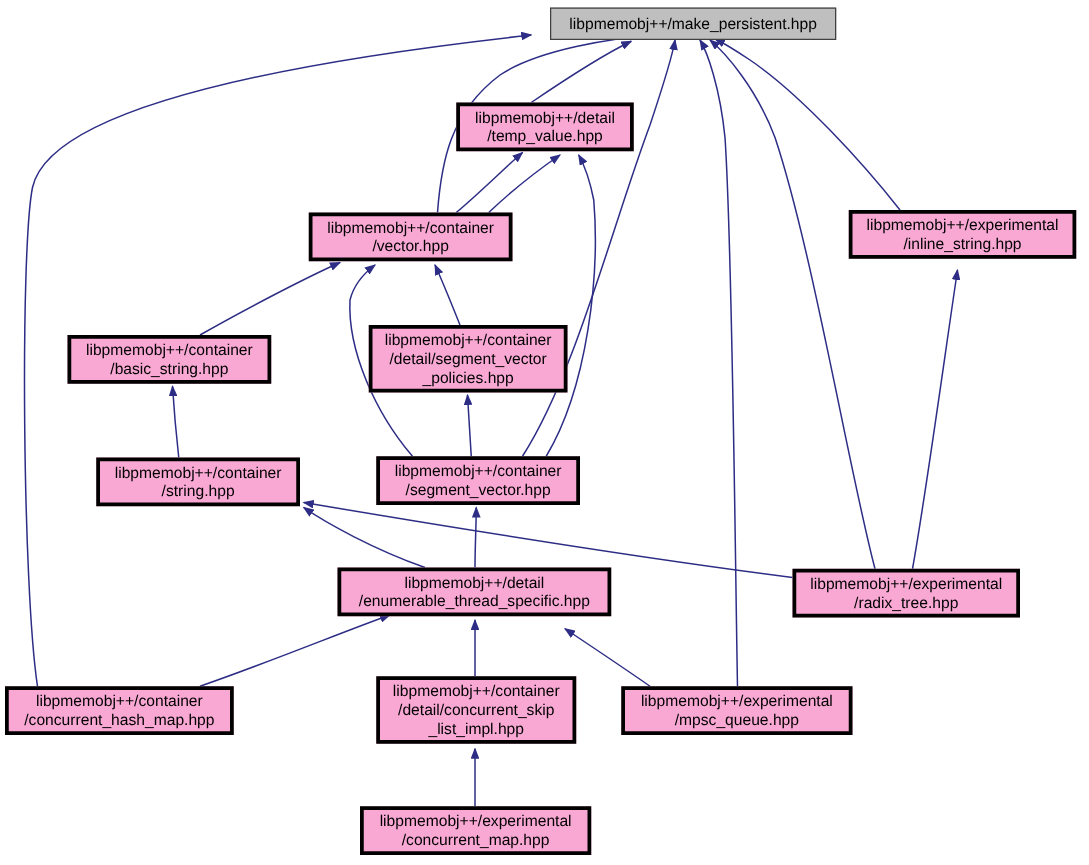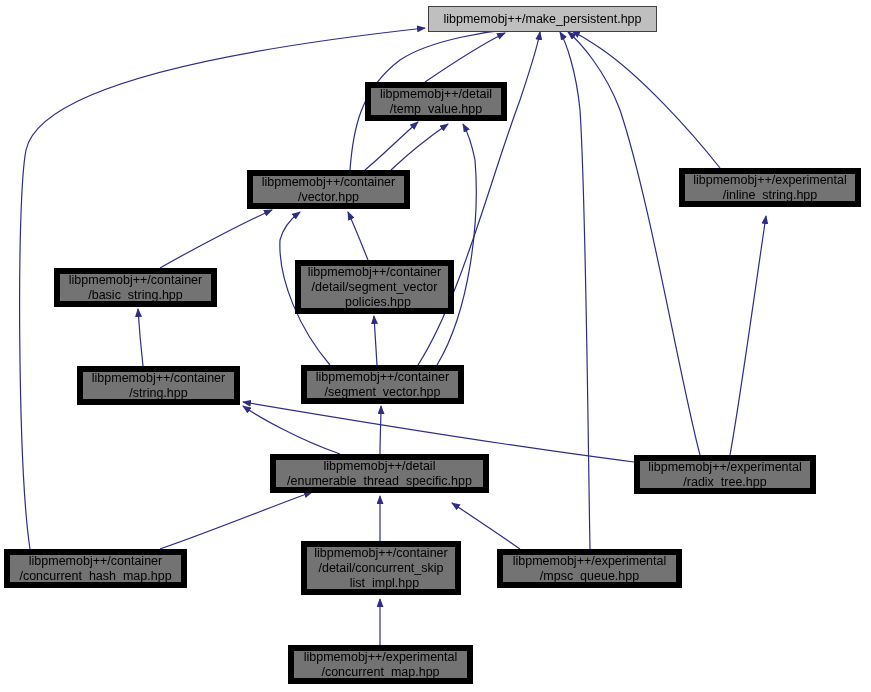--- a/index.html
+++ b/index.html
@@ -20,22 +20,22 @@
   svg#edges {
     position: absolute;
     left: 0;
     top: 0;
     width: 871px;
     height: 692px;
   }
   .node {
     position: absolute;
     box-sizing: border-box;
-    border: 6px solid #000000;
-    background: #737373;
+    border: 3px solid #000000;
+    background: #f9a8d4;
     color: #000000;
     font-size: 12.5px;
     line-height: 15px;
     text-align: center;
     display: flex;
     align-items: center;
     justify-content: center;
     white-space: pre;
     z-index: 5;
   }
@@ -78,21 +78,21 @@
         <path d="M 700,455 C 680,380 650,200 620,110 C 605,70 580,42 568,32" stroke="#2d2d86" stroke-width="1.2" fill="none" marker-end="url(#arrowhead)"></path>
         <path d="M 720,168 C 690,130 640,75 600,48 C 588,40 578,34 572,31" stroke="#2d2d86" stroke-width="1.2" fill="none" marker-end="url(#arrowhead)"></path>
         <path d="M 160,549 C 215,530 278,504 312,492" stroke="#2d2d86" stroke-width="1.2" fill="none" marker-end="url(#arrowhead)"></path>
         <path d="M 380,541 C 380,525 380,509 380,496" stroke="#2d2d86" stroke-width="1.2" fill="none" marker-end="url(#arrowhead)"></path>
         <path d="M 520,549 C 500,535 470,515 452,503" stroke="#2d2d86" stroke-width="1.2" fill="none" marker-end="url(#arrowhead)"></path>
         <path d="M 590,549 C 588,440 586,200 580,110 C 576,70 566,42 560,32" stroke="#2d2d86" stroke-width="1.2" fill="none" marker-end="url(#arrowhead)"></path>
         <path d="M 380,645 C 380,630 380,614 380,599" stroke="#2d2d86" stroke-width="1.2" fill="none" marker-end="url(#arrowhead)"></path>
       </g>
   </svg>
   <div id="node-layer">
-      <div class="node root" style="left: 428px; top: 6px; width: 229px; height: 26px;"><span class="node-label">libpmemobj++/make_persistent.hpp</span></div>
+      <div class="node root" style="left: 440px; top: 6px; width: 229px; height: 26px;"><span class="node-label">libpmemobj++/make_persistent.hpp</span></div>
       <div class="node" style="left: 365px; top: 82px; width: 142px; height: 39px;"><span class="node-label">libpmemobj++/detail
 /temp_value.hpp</span></div>
       <div class="node" style="left: 247px; top: 170px; width: 163px; height: 39px;"><span class="node-label">libpmemobj++/container
 /vector.hpp</span></div>
       <div class="node" style="left: 679px; top: 168px; width: 182px; height: 39px;"><span class="node-label">libpmemobj++/experimental
 /inline_string.hpp</span></div>
       <div class="node" style="left: 54px; top: 268px; width: 163px; height: 39px;"><span class="node-label">libpmemobj++/container
 /basic_string.hpp</span></div>
       <div class="node" style="left: 295px; top: 260px; width: 159px; height: 54px;"><span class="node-label">libpmemobj++/container
 /detail/segment_vector

